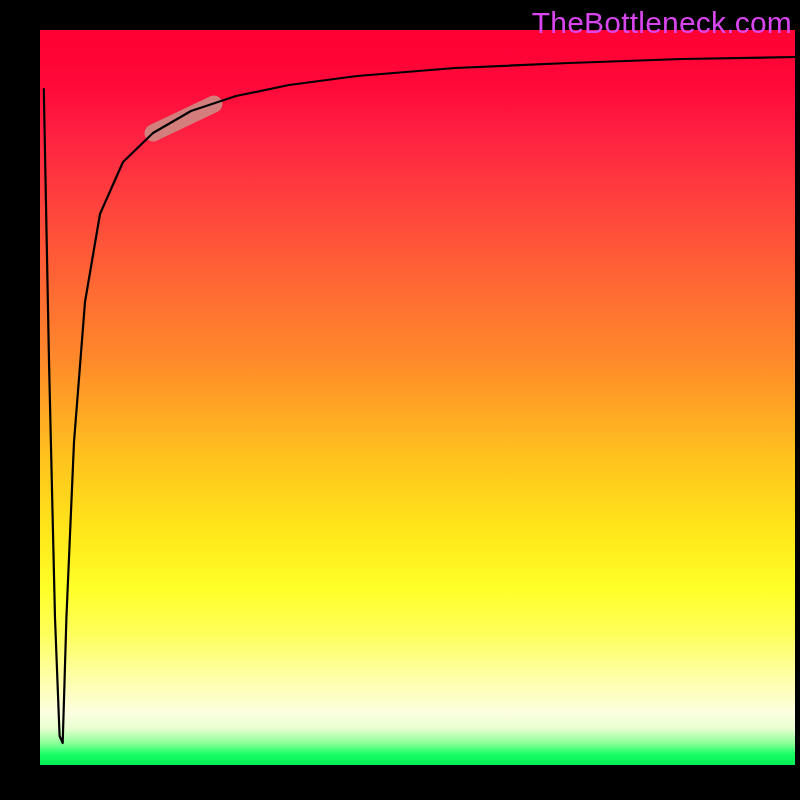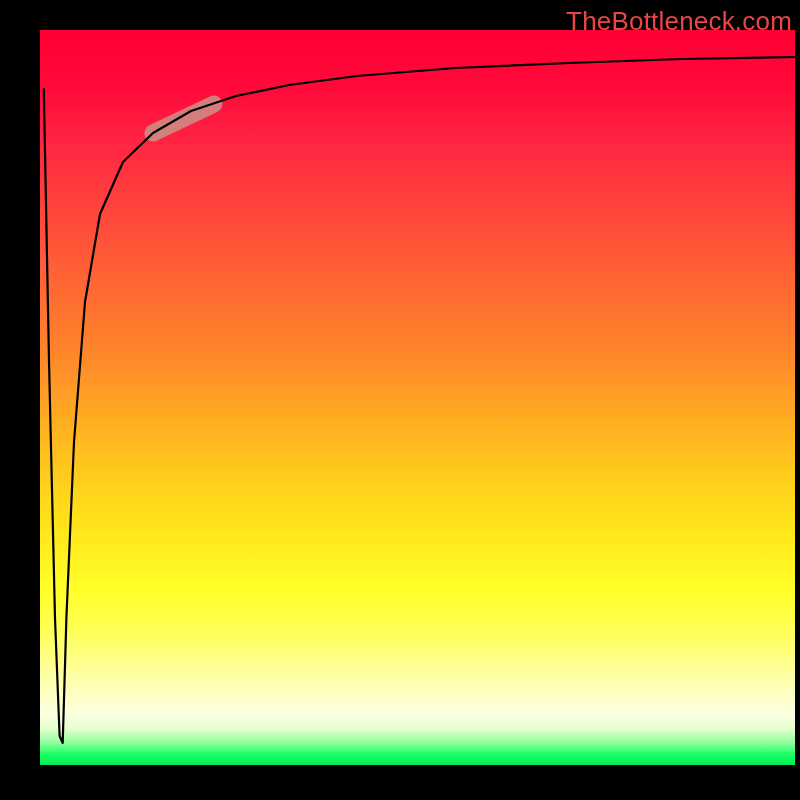--- a/index.html
+++ b/index.html
@@ -44,23 +44,23 @@
       #e7ffd0 95%,
       #8dff9a 97%,
       #1bff66 98.5%,
       #00ee55 100%
     );
   }
   .watermark {
     position: absolute;
     top: 6px;
     right: 8px;
-    font-size: 26px;
+    font-size: 30px;
     font-weight: 500;
-    color: #ef4444;
+    color: #d946ef;
     letter-spacing: 0.2px;
     user-select: none;
   }
   svg.curve {
     position: absolute;
     inset: 0;
     width: 100%;
     height: 100%;
   }
   .curve path.line {

